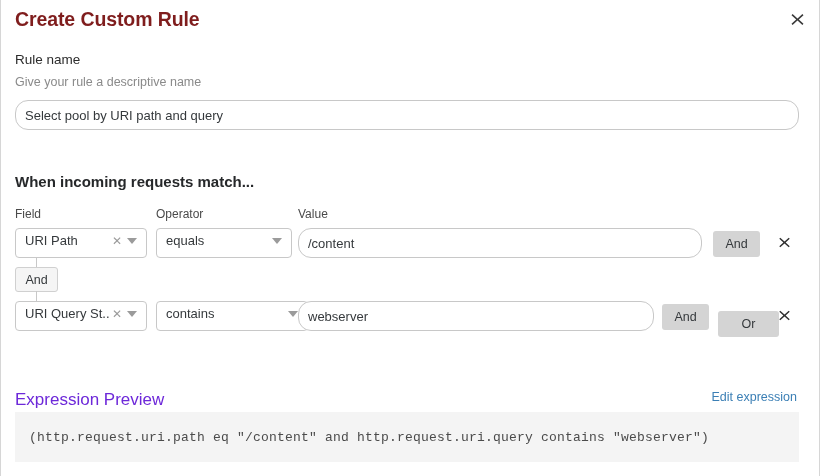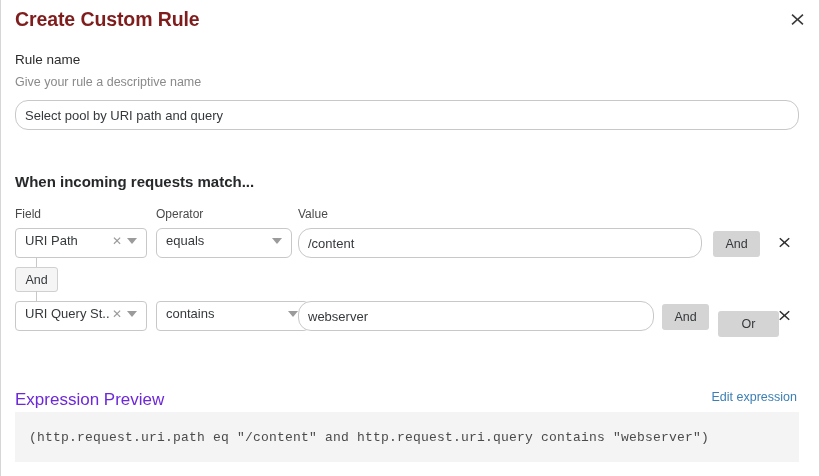--- a/index.html
+++ b/index.html
@@ -122,21 +122,21 @@
   .caret {
     width: 0; height: 0;
     border-left: 5px solid transparent;
     border-right: 5px solid transparent;
     border-top: 6px solid #9b9b9b;
     margin-right: 3px;
   }
 
   
   #field-select-1    { left: 14px;  top: 228px; width: 132px; }
-  #operator-select-1 { left: 155px; top: 228px; width: 136px; border-radius: 6px; }
+  #operator-select-1 { left: 155px; top: 228px; width: 136px; }
   #value-input-1     { left: 297px; top: 228px; width: 404px; }
   #field-select-2    { left: 14px;  top: 301px; width: 132px; }
   #operator-select-2 { left: 155px; top: 301px; width: 152px; }
   #value-input-2     { left: 297px; top: 301px; width: 356px; }
 
   
   .select.no-clear .sel-text { flex: 1; }
 
   
   .pill-btn {

